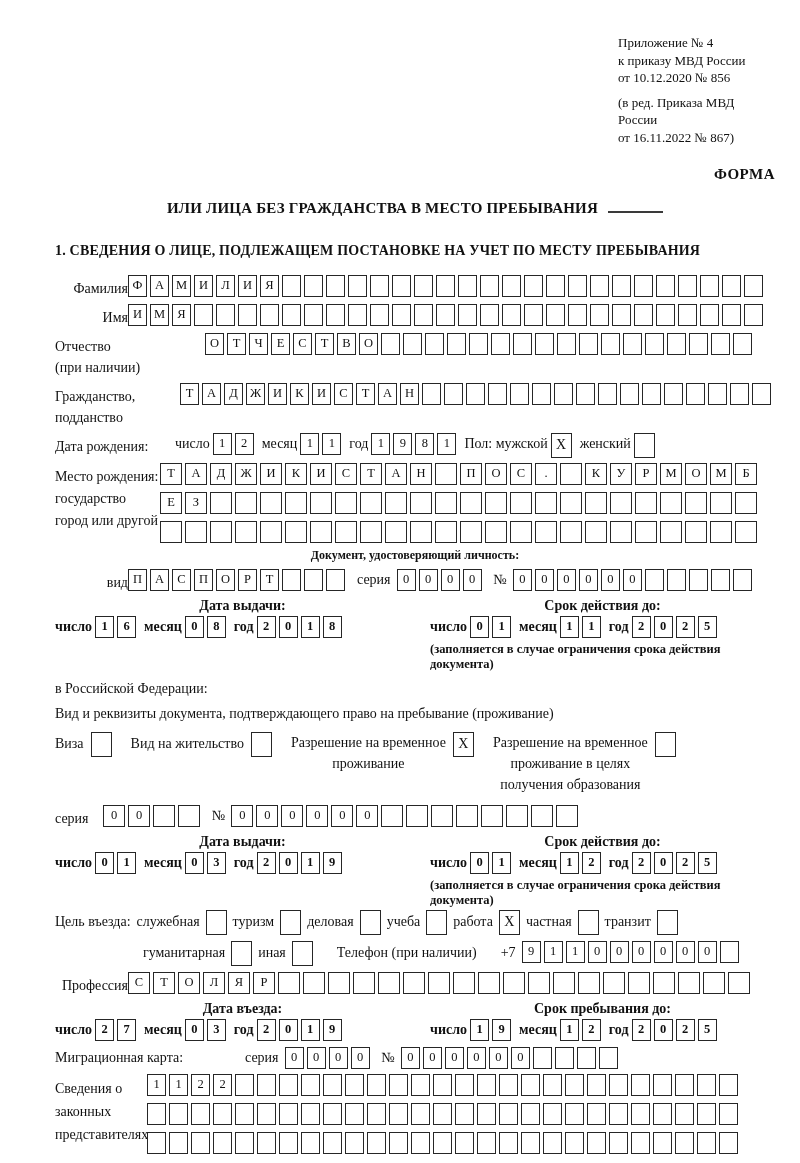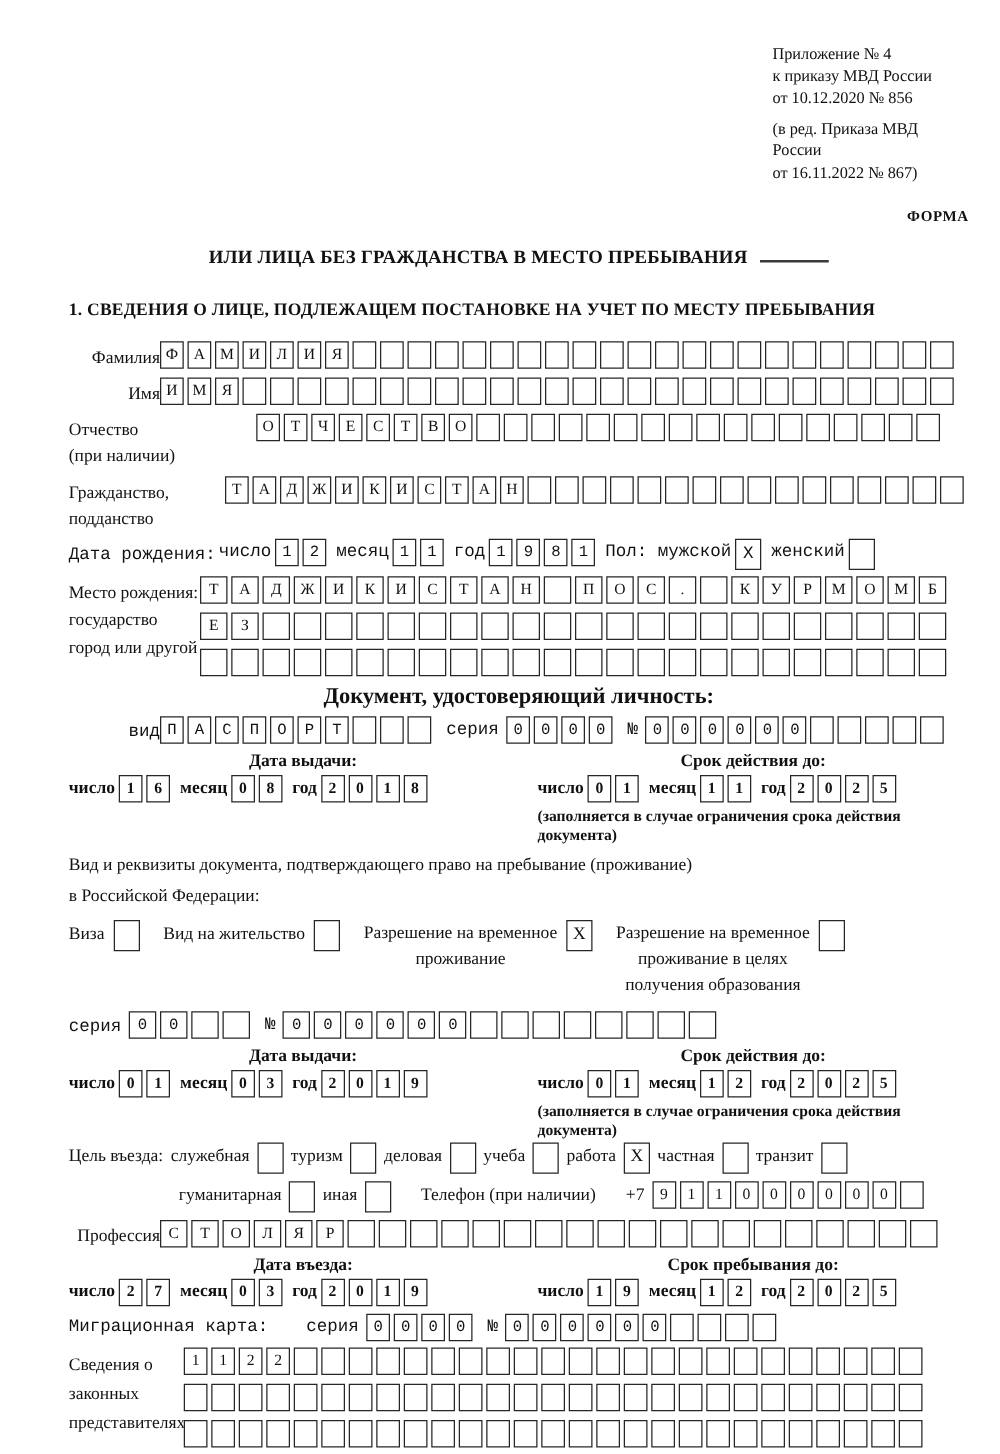--- a/index.html
+++ b/index.html
@@ -1,35 +1,35 @@
 <!DOCTYPE html>
 <html><head>
 <meta charset="utf-8">
 <style>
   html,body{margin:0;padding:0;background:#fff;}
   body{width:800px;height:1163px;font-family:"Liberation Serif","DejaVu Serif",serif;color:#111;}
   .page{box-sizing:border-box;width:800px;height:1163px;padding:34px 25px 0 55px;overflow:hidden;position:relative;font-size:14px;}
   .appendix{margin-left:563px;font-size:13px;line-height:1.35;}
   .edgap{margin-top:7px;}
-  .forma{text-align:right;font-weight:bold;font-size:12px;letter-spacing:.5px;margin-top:20px;}
+  .forma{text-align:right;font-weight:bold;font-size:15px;letter-spacing:.5px;margin-top:20px;}
   .title{text-align:center;font-weight:bold;font-size:15px;line-height:1.55;margin-top:14px;letter-spacing:.2px;}
   .tunder{display:inline-block;width:55px;border-bottom:2px solid #3a3a3a;margin-left:10px;height:12px;}
   .sect{font-weight:bold;font-size:14px;margin-top:22px;margin-bottom:16px;letter-spacing:.2px;}
   .frow{display:flex;align-items:flex-start;margin-bottom:5px;}
-  .inline{align-items:flex-start;font-family:Liberation Mono, monospace;}
+  .inline{align-items:flex-start;}
   .flabel{flex:none;padding-top:3px;line-height:1.5;}
   .w73{width:73px;text-align:right;}.w150{width:150px;}.w125{width:125px;}.w105{width:105px;}.w92{width:92px;}
   .cells{display:flex;gap:3px;flex:none;}
   .cell{box-sizing:border-box;flex:none;width:19px;height:22px;border:1.8px solid #262626;display:flex;align-items:center;justify-content:center;font-size:12.5px;background:#fff;}
   .wide .cell{width:22px;}
   .cb{box-sizing:border-box;flex:none;width:21px;height:25px;border:1.8px solid #262626;display:inline-flex;align-items:center;justify-content:center;font-size:14px;background:#fff;}
   .mb{margin-bottom:7px;}
   .dlbl{padding-top:3px;margin:0 3px 0 8px;flex:none;}
   .dlbl.first{margin-left:0;}
-  .dochead{text-align:center;font-weight:bold;font-size:18px;margin:3px 0 6px;}
+  .dochead{text-align:center;font-weight:bold;font-size:12px;margin:3px 0 6px;}
   .datepair{display:flex;margin:4px 0 2px;font-weight:bold;}
   .dg1{width:375px;flex:none;}
   .dg2{flex:1;}
   .dhead{text-align:center;margin-bottom:2px;}
   .dg2 .dhead{text-align:center;}
   .dline{display:flex;align-items:flex-start;}
   .dnote{font-size:12.5px;text-align:left;margin-top:4px;}
   .restext{line-height:1.8;margin-top:4px;}
   .optrow{display:flex;align-items:flex-start;margin:6px 0 10px;}
   .optrow>*{margin-right:7px;}
@@ -399,22 +399,22 @@
             <span class="cell">0</span>
             <span class="cell">2</span>
             <span class="cell">5</span>
           </span>
       </div>
       <div class="dnote">(заполняется в случае ограничения срока действия документа)</div>
     </div>
   </div>
 
   <div class="restext">
+    <div>в Российской Федерации:</div>
     <div>Вид и реквизиты документа, подтверждающего право на пребывание (проживание)</div>
-    <div>в Российской Федерации:</div>
   </div>
 
   <div class="optrow">
     <span class="optname">Виза</span>
     <span class="cb"></span>
     <span class="optname spl">Вид на жительство</span>
     <span class="cb"></span>
     <span class="optml spl">
       <div>Разрешение на временное</div>
       <div>проживание</div>

